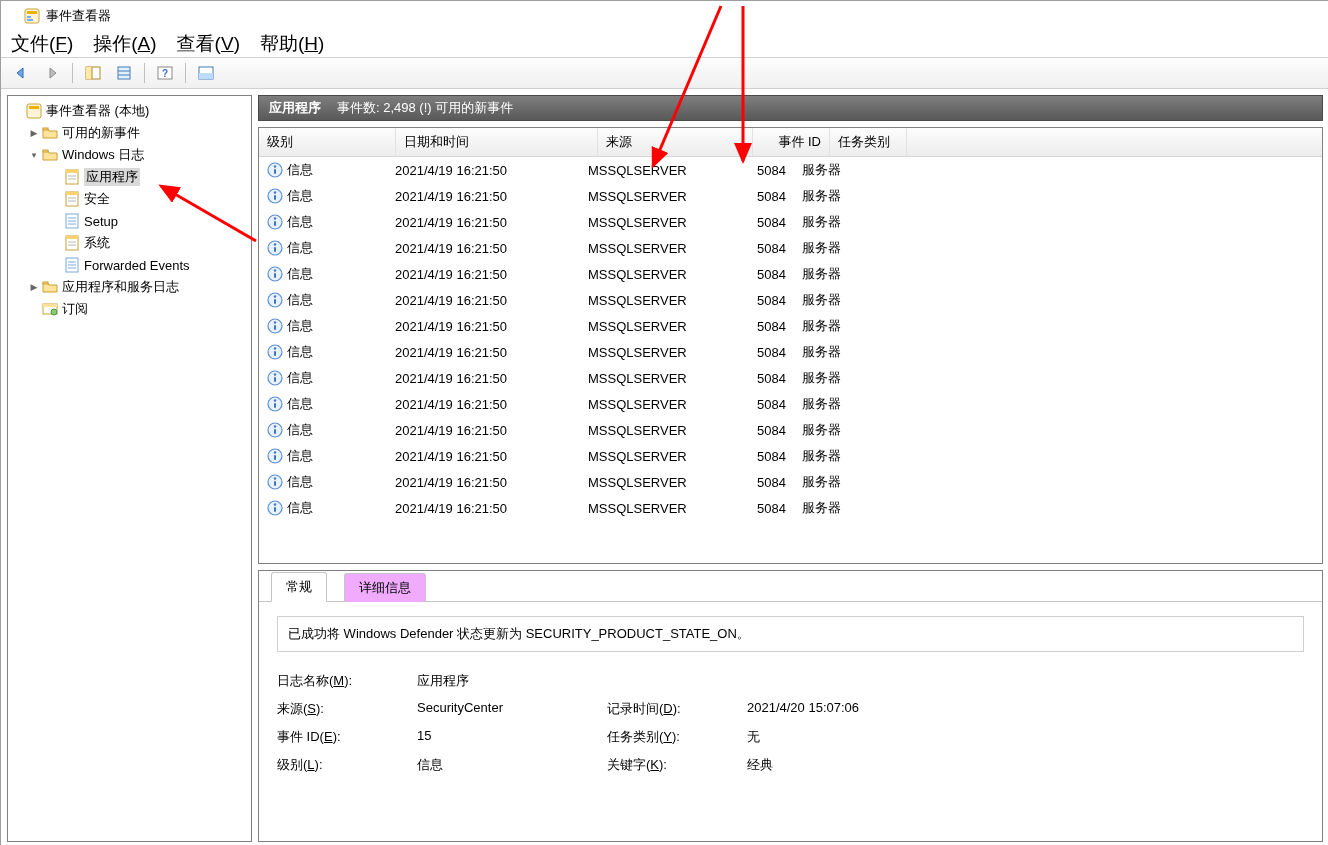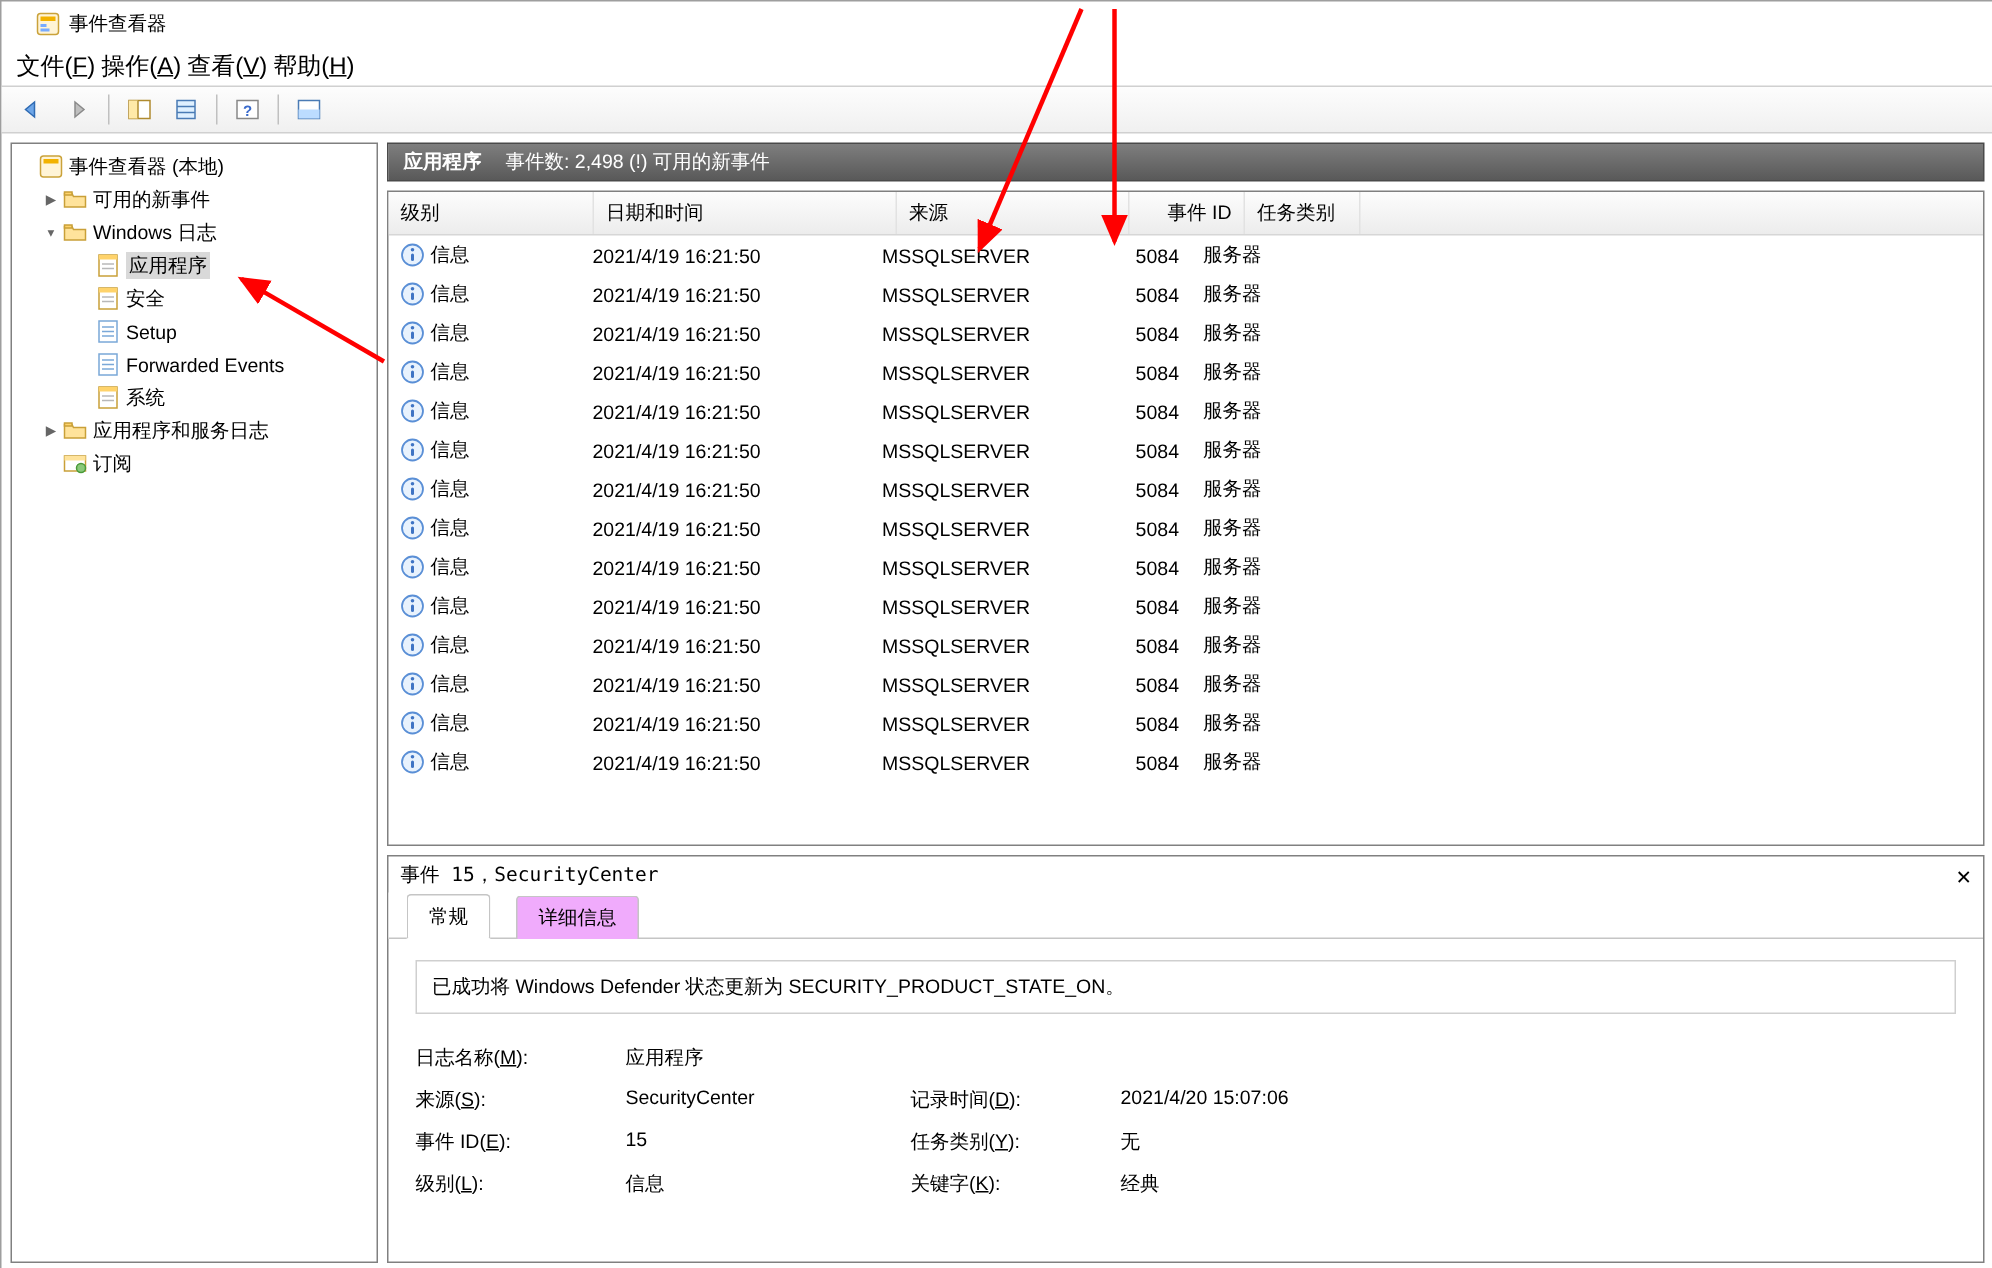--- a/index.html
+++ b/index.html
@@ -1,19 +1,19 @@
 <!DOCTYPE html>
 <html><head>
 <meta charset="utf-8">
 <style>
   html,body{margin:0;padding:0;font-family:"Microsoft YaHei","Segoe UI",Tahoma,sans-serif;font-size:13px;color:#000;background:#fff;}
   .window{width:1328px;height:845px;border:1px solid #9e9e9e;background:#fff;overflow:hidden;position:relative;}
   .titlebar{height:30px;display:flex;align-items:center;padding:0 23px;border-bottom:none;}
   .titlebar .app-icon{width:16px;height:16px;margin-right:6px;}
-  .menubar{height:26px;display:flex;align-items:center;padding:0 10px;gap:4px;font-size:16px;}
+  .menubar{height:26px;display:flex;align-items:center;padding:0 10px;gap:20px;font-size:19px;}
   .menubar span{cursor:default;}
   .menubar u{text-decoration:underline;}
   .toolbar{height:30px;border-top:1px solid #d0d0d0;border-bottom:1px solid #d0d0d0;display:flex;align-items:center;padding:0 6px;gap:3px;background:linear-gradient(#fdfdfd,#f0f0f0);}
   .tool-btn{width:26px;height:24px;display:flex;align-items:center;justify-content:center;border:1px solid transparent;border-radius:2px;}
   .tool-sep{width:1px;height:20px;background:#c0c0c0;margin:0 3px;}
   svg{display:block;}
   .body-area{display:flex;height:calc(100% - 30px - 26px - 30px);}
   .sidebar{width:243px;border:1px solid #808080;margin:6px 3px 6px 6px;overflow:auto;padding:4px 0;}
   .tree-row{display:flex;align-items:center;height:22px;white-space:nowrap;cursor:default;}
   .tree-row .exp{width:16px;text-align:center;color:#666;font-size:11px;}
@@ -186,36 +186,36 @@
               <rect x="2" y="1" width="12" height="14" fill="#fff" stroke="#7aa8d8"></rect>
               <line x1="4" y1="5" x2="12" y2="5" stroke="#7aa8d8"></line>
               <line x1="4" y1="8" x2="12" y2="8" stroke="#7aa8d8"></line>
               <line x1="4" y1="11" x2="12" y2="11" stroke="#7aa8d8"></line>
             </svg>
             <span class="tlabel">Setup</span>
           </div>
           <div class="tree-row tree-indent-2">
             <span class="exp" style="font-size: 9px;"></span>
             <svg class="ticon" viewBox="0 0 16 16">
+              <rect x="2" y="1" width="12" height="14" fill="#fff" stroke="#c9a038"></rect>
+              <rect x="2" y="1" width="12" height="3" fill="#ffd36b"></rect>
+              <line x1="4" y1="7" x2="12" y2="7" stroke="#b8b8b8"></line>
+              <line x1="4" y1="10" x2="12" y2="10" stroke="#b8b8b8"></line>
+            </svg>
+            <span class="tlabel">系统</span>
+          </div>
+          <div class="tree-row tree-indent-2">
+            <span class="exp" style="font-size: 9px;"></span>
+            <svg class="ticon" viewBox="0 0 16 16">
               <rect x="2" y="1" width="12" height="14" fill="#fff" stroke="#7aa8d8"></rect>
               <line x1="4" y1="5" x2="12" y2="5" stroke="#7aa8d8"></line>
               <line x1="4" y1="8" x2="12" y2="8" stroke="#7aa8d8"></line>
               <line x1="4" y1="11" x2="12" y2="11" stroke="#7aa8d8"></line>
             </svg>
             <span class="tlabel">Forwarded Events</span>
-          </div>
-          <div class="tree-row tree-indent-2">
-            <span class="exp" style="font-size: 9px;"></span>
-            <svg class="ticon" viewBox="0 0 16 16">
-              <rect x="2" y="1" width="12" height="14" fill="#fff" stroke="#c9a038"></rect>
-              <rect x="2" y="1" width="12" height="3" fill="#ffd36b"></rect>
-              <line x1="4" y1="7" x2="12" y2="7" stroke="#b8b8b8"></line>
-              <line x1="4" y1="10" x2="12" y2="10" stroke="#b8b8b8"></line>
-            </svg>
-            <span class="tlabel">系统</span>
           </div>
           <div class="tree-row tree-indent-1">
             <span class="exp" style="font-size: 9px;">▶</span>
             <svg class="ticon" viewBox="0 0 16 16">
               <path d="M1 4h5l1 2h8v7H1z" fill="#ffe39b" stroke="#c9a038"></path>
               <rect x="1" y="3" width="5" height="2" fill="#ffd36b" stroke="#c9a038"></rect>
             </svg>
             <span class="tlabel">应用程序和服务日志</span>
           </div>
           <div class="tree-row tree-indent-1">
@@ -439,24 +439,20 @@
               </div>
               <div class="c-date">2021/4/19 16:21:50</div>
               <div class="c-src">MSSQLSERVER</div>
               <div class="c-eid">5084</div>
               <div class="c-cat">服务器</div>
             </div>
           </div>
       </div>
 
       <div class="detail-panel">
-        <div class="detail-head">
-          <span>事件 15，SecurityCenter</span>
-          <span class="detail-close">✕</span>
-        </div>
         <div class="detail-tabs">
           <div class="dtab active">常规</div>
           <div class="dtab">详细信息</div>
         </div>
         <div class="detail-body">
           <div class="detail-msg">已成功将 Windows Defender 状态更新为 SECURITY_PRODUCT_STATE_ON。</div>
           <div class="detail-grid">
             <div class="dk">日志名称(<u>M</u>):</div>
             <div>应用程序</div>
             <div></div>

